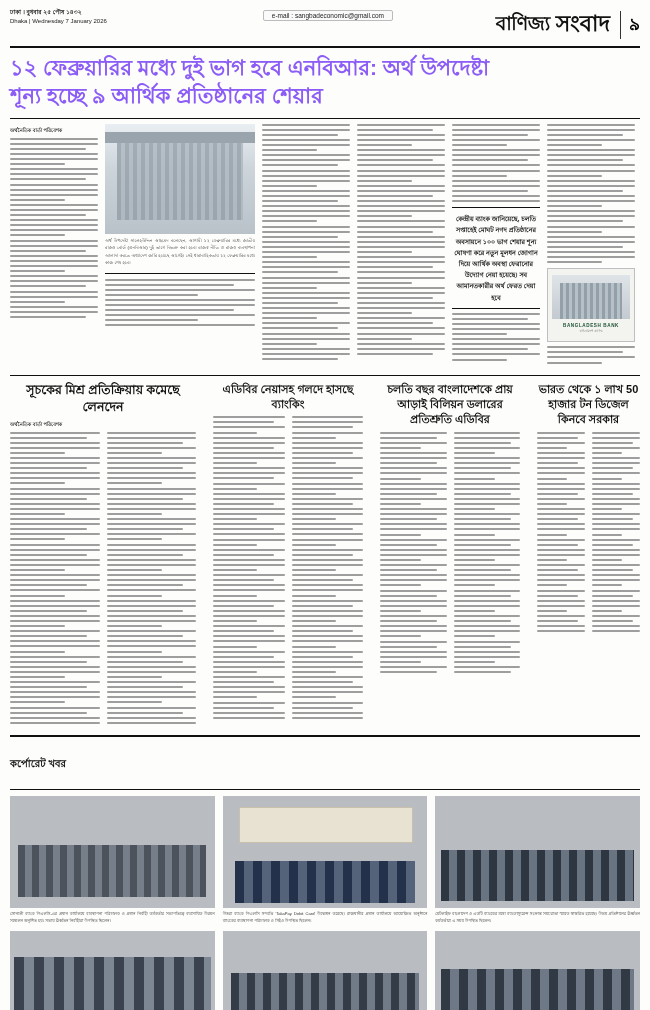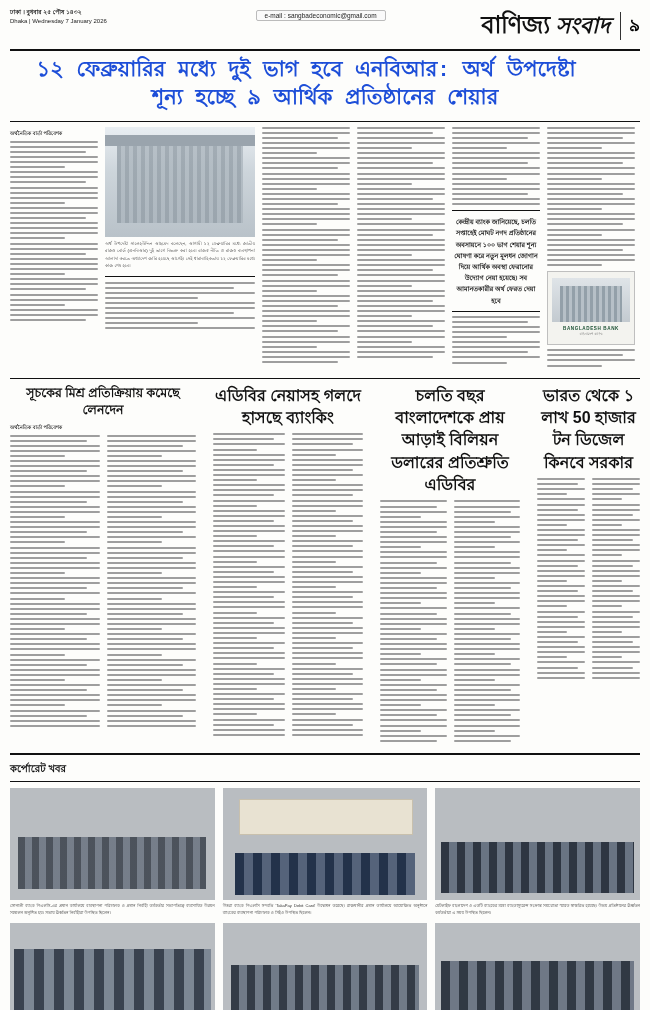--- a/index.html
+++ b/index.html
@@ -8,28 +8,28 @@
     width:650px;height:1010px;background:#fdfdfb;margin:0 auto;position:relative;
     box-sizing:border-box;padding:6px 10px 4px 10px;overflow:hidden;
   }
   
   .masthead{display:flex;align-items:flex-start;justify-content:space-between;border-bottom:2px solid #111;padding-bottom:3px;}
   .mh-left{font-size:6px;line-height:1.5;color:#222;padding-top:2px;width:150px;}
   .mh-left .l1{font-weight:bold;}
   .mh-mid{flex:1;text-align:center;font-size:6.5px;padding-top:4px;color:#222;}
   .mh-mid .mailbox{border:1px solid #bbb;display:inline-block;padding:1px 8px;border-radius:2px;background:#fafafa;}
   .mh-right{display:flex;align-items:center;gap:6px;}
-  .brandA{font-size:24px;font-weight:bold;color:#111;letter-spacing:-.5px;}
-  .brandB{font-size:22px;font-weight:bold;color:#111;font-style:italic;}
+  .brandA{font-size:19px;font-weight:bold;color:#111;letter-spacing:-.5px;}
+  .brandB{font-size:22px;font-weight:bold;color:#111;}
   .pageno{font-size:17px;font-weight:bold;border-left:1px solid #333;padding-left:8px;margin-left:4px;}
   
   .band{border-bottom:1px solid #111;padding:6px 0 7px 0;}
   .band h1{
-    margin:0;text-align:center;font-size:21px;line-height:1.35;font-weight:bold;color:#1d4ed8;
-    font-family:Liberation Mono, monospace;
+    margin:0;text-align:left;font-size:21px;line-height:1.35;font-weight:bold;color:#8b5cf6;
+    font-family:Liberation Sans, sans-serif;
   }
   .band .h-left{display:inline-block;}
   
   .colwrap{display:flex;gap:7px;}
   .col{flex:1;}
   .byline{font-size:5px;font-weight:bold;color:#333;margin:3px 0 3px 0;}
   
   .lines{margin:0 0 5px 0;}
   .lines i{display:block;height:2px;background:#8d8d8d;margin-bottom:3.1px;border-radius:1px;opacity:.85;}
   .lines i.s{width:62%;}
@@ -55,23 +55,23 @@
   }
   
   .bankbox{border:1px solid #bfbfbf;background:#f3f3ef;padding:6px 4px;text-align:center;margin-top:4px;}
   .bankbox .bldg{height:44px;background:linear-gradient(180deg,#dfe4e8,#c3cad0);margin-bottom:4px;position:relative;overflow:hidden;}
   .bankbox .bldg:after{content:"";position:absolute;inset:18% 10% 0 10%;background:repeating-linear-gradient(90deg,#93a0a9 0 3px,#b6c0c7 3px 6px);}
   .bankbox .bn{font-size:4.6px;font-weight:bold;letter-spacing:.6px;color:#1a5032;}
   .bankbox .bn2{font-size:3.6px;color:#555;}
   
   .h2row{display:flex;gap:17px;border-top:1px solid #111;margin-top:6px;padding-top:6px;}
   .h2row h2{margin:0 0 4px 0;font-size:12.5px;line-height:1.4;text-align:center;font-weight:bold;color:#111;}
-  .h2row h2.sm{font-size:16px;}
-  
-  .corp-head{border-top:2px solid #111;border-bottom:1px solid #111;margin-top:6px;padding:3px 0;}
+  .h2row h2.sm{font-size:11px;}
+  
+  .corp-head{border-top:2px solid #111;border-bottom:1px solid #111;margin-top:6px;padding:16px 0;}
   .corp-head span{font-size:10px;font-weight:bold;color:#111;}
   .grid3{display:grid;grid-template-columns:1fr 1fr 1fr;gap:8px;margin-top:6px;}
   .gcell .img{height:112px;background:#b9bdc1;position:relative;overflow:hidden;}
   .gcap{font-size:4.1px;line-height:1.7;color:#333;text-align:justify;margin-top:3px;}
   
   .meeting{background:linear-gradient(180deg,#6d7c8b 0 34%,#caa36a 34% 46%,#8e9aa5 46% 100%);}
   .meeting:after{content:"";position:absolute;left:4%;top:44%;width:92%;height:46%;
     background:repeating-linear-gradient(90deg,#39404a 0 7px,#6a7380 7px 14px);opacity:.85;}
   .stage{background:linear-gradient(180deg,#1d3c6e 0 55%,#20407a 55% 100%);}
   .stage:after{content:"";position:absolute;left:6%;bottom:4%;width:88%;height:38%;

